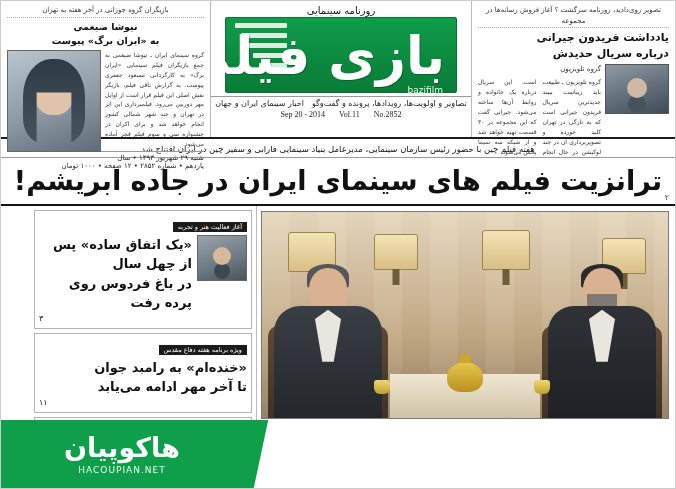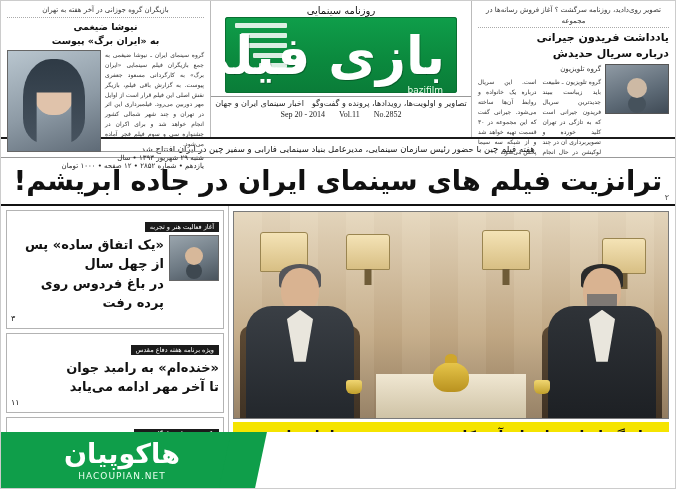--- a/index.html
+++ b/index.html
@@ -269,20 +269,21 @@
     flex: 1;
     padding: 5px 6px 0 4px;
     box-sizing: border-box;
     position: relative;
   }
   .col-side {
     width: 228px;
     box-sizing: border-box;
     padding: 4px 4px 0 5px;
     border-right: 1px solid #bbb;
+    margin-left: 28px;
   }
 
   
   .photo {
     position: relative;
     width: 100%;
     height: 208px;
     border: 1px solid #7a7a7a;
     box-sizing: border-box;
     overflow: hidden;
@@ -517,21 +518,21 @@
     padding-bottom: 3px;
     margin-bottom: 3px;
   }
 
   
   .footer-ad {
     position: absolute;
     left: 0;
     right: 0;
     bottom: 0;
-    height: 56px;
+    height: 68px;
     display: flex;
     flex-direction: row;
   }
   .ad-left {
     width: 242px;
     background: #0f9e4a;
     position: relative;
     display: flex;
     align-items: center;
     justify-content: center;

